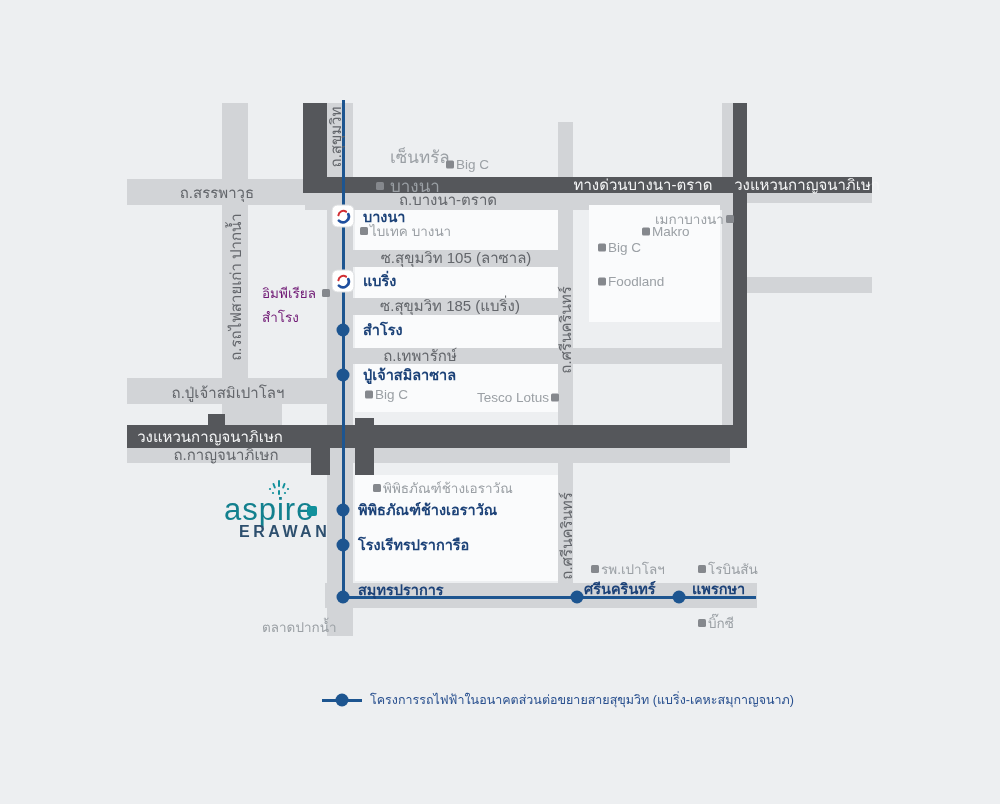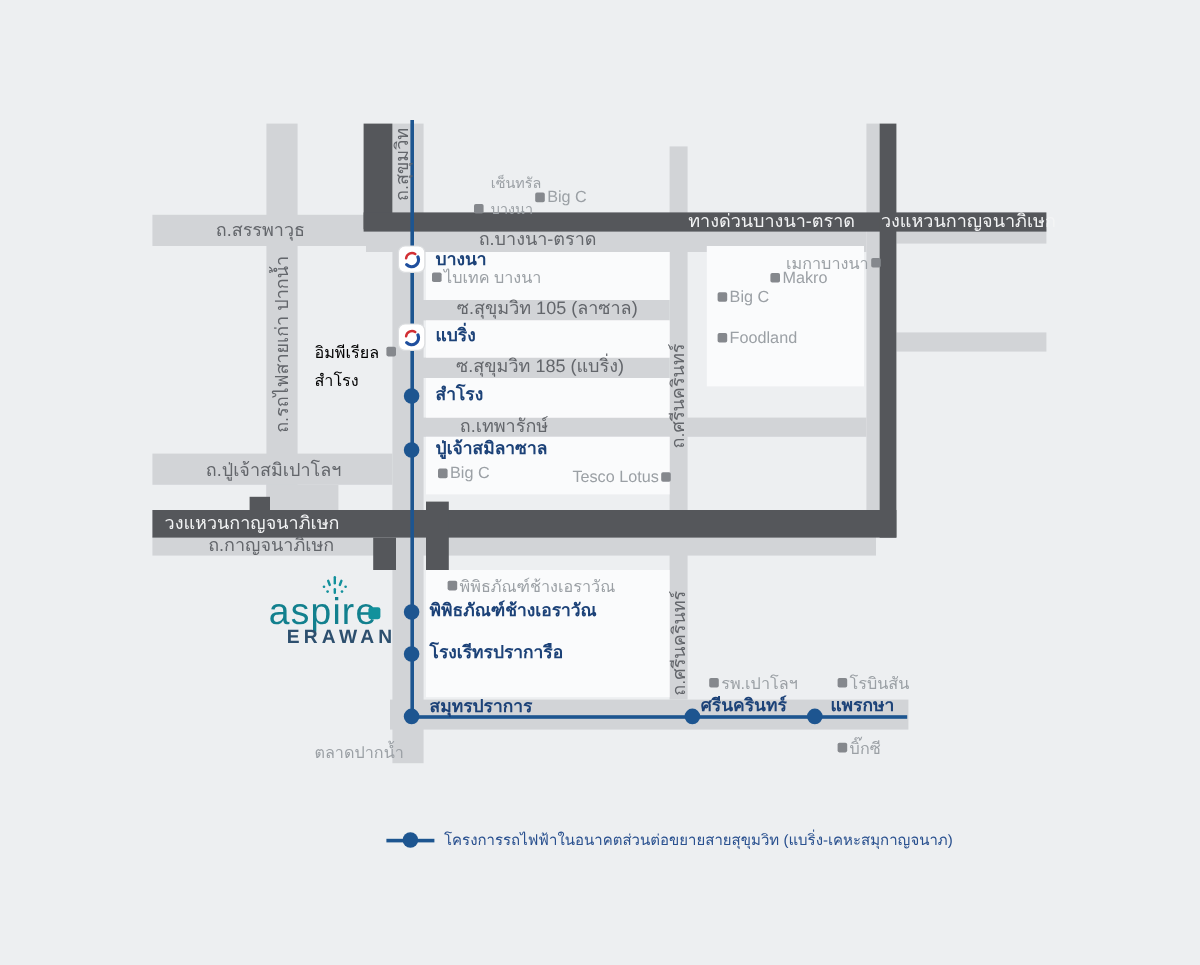--- a/index.html
+++ b/index.html
@@ -121,21 +121,21 @@
   </div>
   <div class="station-lbl" style="left:363px;top:281px;">แบริ่ง</div>
   <div class="station-lbl" style="left:363px;top:330px;">สำโรง</div>
   <div class="station-lbl" style="left:363px;top:375px;">ปู่เจ้าสมิลาซาล</div>
   <div class="station-lbl" style="left:358px;top:510px;">พิพิธภัณฑ์ช้างเอราวัณ</div>
   <div class="station-lbl" style="left:358px;top:545px;">โรงเรีทรปราการือ</div>
   <div class="station-lbl" style="left:358px;top:590px;">สมุทรปราการ</div>
   <div class="station-lbl" style="left:584px;top:589px;">ศรีนครินทร์</div>
   <div class="station-lbl" style="left:692px;top:589px;">แพรกษา</div>
 
-  <div class="abs" style="left:395px;top:143px;font-size:12px;color:#9ba0a5;">
+  <div class="abs" style="left:376px;top:143px;font-size:17px;color:#9ba0a5;">
     <div style="padding-left:14px;">เซ็นทรัล</div>
     <div style="display:flex;align-items:center;gap:6px;margin-top:2px;">
       <span class="sq" style="width:8px;height:8px;background:#85888d;border-radius:1.5px;display:inline-block;"></span>
       <span>บางนา</span>
     </div>
   </div>
   <div class="place" style="left:446px;top:164px;">
     <span class="sq"></span>
     <span>Big C</span>
   </div>
@@ -150,21 +150,21 @@
   </div>
   <div class="place" style="left:598px;top:247px;">
     <span class="sq"></span>
     <span>Big C</span>
   </div>
   <div class="place" style="left:598px;top:281px;">
     <span class="sq"></span>
     <span>Foodland</span>
   </div>
 
-  <div class="abs" style="left:262px;top:282px;font-size:13.5px;color:#000000;">
+  <div class="abs" style="left:262px;top:282px;font-size:13.5px;color:#701a75;">
     <div style="display:flex;align-items:center;gap:6px;">
       <span>อิมพีเรียล</span>
       <span class="sq" style="width:8px;height:8px;background:#85888d;border-radius:1.5px;display:inline-block;"></span>
     </div>
     <div style="margin-top:2px;">สำโรง</div>
   </div>
   <div class="place" style="left:365px;top:394px;">
     <span class="sq"></span>
     <span>Big C</span>
   </div>

